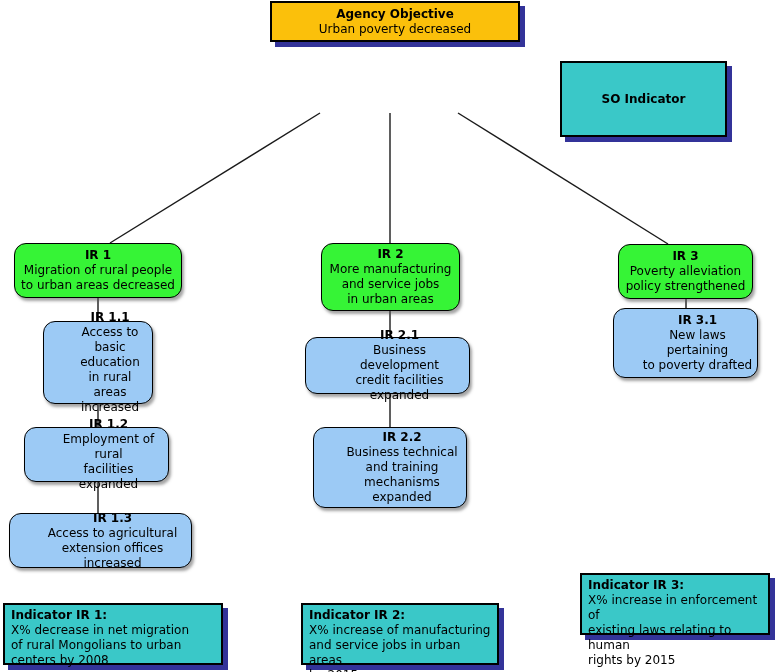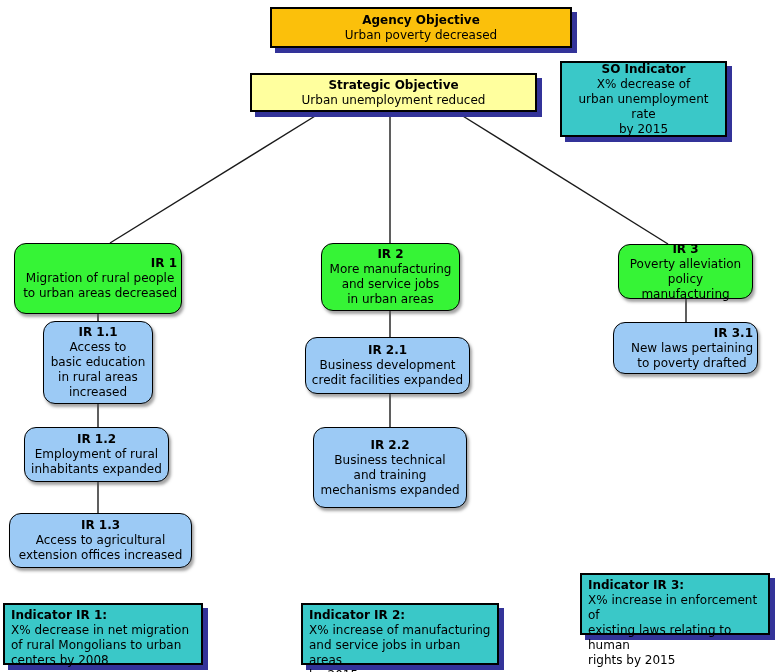--- a/index.html
+++ b/index.html
@@ -32,21 +32,21 @@
   }
   .round {
     border: 1.5px solid #000000;
     border-radius: 12px;
     box-shadow: 2px 3px 3px rgba(90,90,90,0.55);
   }
   .amber { background: var(--amber); }
   .paleyellow { background: var(--pale-yellow); }
   .teal { background: var(--teal); }
   .green { background: var(--green); }
-  .blue { background: var(--blue); }
+  .blue { background: var(--blue); padding-left: 28px; }
   .left-align {
     align-items: flex-start;
     text-align: left;
     justify-content: flex-start;
     padding: 3px 6px;
   }
   #connectors {
     position: absolute;
     left: 0; top: 0;
     width: 784px; height: 672px;
@@ -67,68 +67,61 @@
     <line x1="390" y1="113" x2="390" y2="243"></line>
     <line x1="458" y1="113" x2="668" y2="244"></line>
     <line x1="98" y1="298" x2="98" y2="321"></line>
     <line x1="98" y1="404" x2="98" y2="427"></line>
     <line x1="98" y1="482" x2="98" y2="513"></line>
     <line x1="390" y1="311" x2="390" y2="337"></line>
     <line x1="390" y1="394" x2="390" y2="427"></line>
     <line x1="686" y1="299" x2="686" y2="322"></line>
   </svg>
 
-  <div class="node rect amber" style="left:270px; top:7px; width:302px; height:41px;">
+  <div class="node rect amber" style="left:270px; top:1px; width:250px; height:41px;">
     <span class="title">Agency Objective</span>
     <span class="body">Urban poverty decreased</span>
   </div>
 
-  <div class="node rect paleyellow" style="left:250px; top:73px; width:287px; height:39px;">
-    <span class="title">Strategic Objective</span>
-    <span class="body">Urban unemployment reduced</span>
-  </div>
 
   <div class="node rect teal" style="left:560px; top:61px; width:167px; height:76px;">
     <span class="title">SO Indicator</span>
-    <span class="body">X% decrease of
-urban unemployment rate
-by 2015</span>
   </div>
 
-  <div class="node round green" style="left:14px; top:243px; width:168px; height:71px;align-items:flex-end;">
+  <div class="node round green" style="left:14px; top:243px; width:168px; height:55px;">
     <span class="title">IR 1</span>
     <span class="body">Migration of rural people
 to urban areas decreased</span>
   </div>
 
   <div class="node round green" style="left:321px; top:243px; width:139px; height:68px;">
     <span class="title">IR 2</span>
     <span class="body">More manufacturing
 and service jobs
 in urban areas</span>
   </div>
 
   <div class="node round green" style="left:618px; top:244px; width:135px; height:55px;">
     <span class="title">IR 3</span>
     <span class="body">Poverty alleviation
-policy manufacturing</span>
+policy strengthened</span>
   </div>
 
   <div class="node round blue" style="left:43px; top:321px; width:110px; height:83px;">
     <span class="title">IR 1.1</span>
     <span class="body">Access to
 basic education
 in rural areas
 increased</span>
   </div>
 
   <div class="node round blue" style="left:24px; top:427px; width:145px; height:55px;">
     <span class="title">IR 1.2</span>
     <span class="body">Employment of rural
-inhabitants expanded</span>
+facilities expanded</span>
   </div>
 
   <div class="node round blue" style="left:9px; top:513px; width:183px; height:55px;">
     <span class="title">IR 1.3</span>
     <span class="body">Access to agricultural
 extension offices increased</span>
   </div>
 
   <div class="node round blue" style="left:305px; top:337px; width:165px; height:57px;">
     <span class="title">IR 2.1</span>
@@ -136,27 +129,27 @@
 credit facilities expanded</span>
   </div>
 
   <div class="node round blue" style="left:313px; top:427px; width:154px; height:81px;">
     <span class="title">IR 2.2</span>
     <span class="body">Business technical
 and training
 mechanisms expanded</span>
   </div>
 
-  <div class="node round blue" style="left:613px; top:322px; width:145px; height:52px;align-items:flex-end;">
+  <div class="node round blue" style="left:613px; top:308px; width:145px; height:70px;">
     <span class="title">IR 3.1</span>
     <span class="body">New laws pertaining
 to poverty drafted</span>
   </div>
 
-  <div class="node rect teal left-align" style="left:3px; top:603px; width:200px; height:62px;">
+  <div class="node rect teal left-align" style="left:3px; top:603px; width:220px; height:62px;">
     <span class="title">Indicator IR 1:</span>
     <span class="body">X% decrease in net migration
 of rural Mongolians to urban
 centers by 2008</span>
   </div>
 
   <div class="node rect teal left-align" style="left:285px; top:603px; width:198px; height:62px;margin-left:16px;">
     <span class="title">Indicator IR 2:</span>
     <span class="body">X% increase of manufacturing
 and service jobs in urban areas

